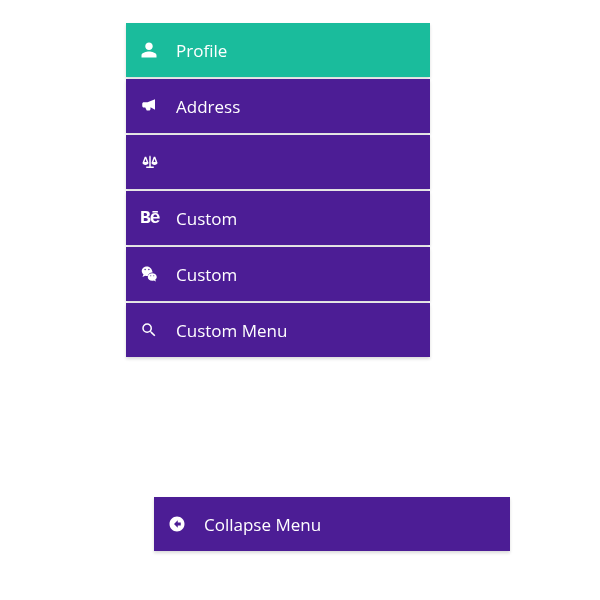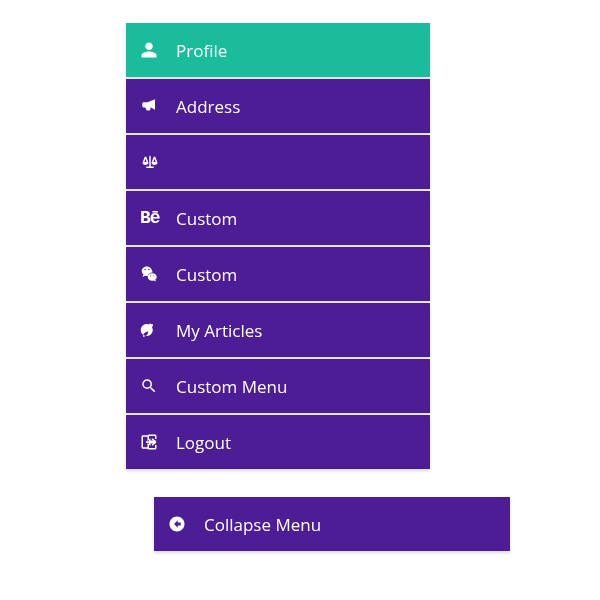--- a/index.html
+++ b/index.html
@@ -98,47 +98,30 @@
 
   <div class="menu-item">
     <span class="icon">
       <svg width="20" height="18" viewBox="0 0 24 24">
           <path d="M8 2C4.13 2 1 4.69 1 8c0 1.76.89 3.35 2.3 4.45L2 16l3.5-1.75c.78.23 1.62.35 2.5.35.34 0 .67-.02 1-.06C9.67 12.08 12.08 10 15 10c.17 0 .33 0 .5.02C14.87 5.5 11.8 2 8 2zm-2.5 5c-.55 0-1-.45-1-1s.45-1 1-1 1 .45 1 1-.45 1-1 1zm5 0c-.55 0-1-.45-1-1s.45-1 1-1 1 .45 1 1-.45 1-1 1zM15 11c-3.31 0-6 2.24-6 5s2.69 5 6 5c.74 0 1.45-.11 2.1-.31L20 22l-1-2.5c1.23-.92 2-2.21 2-3.5 0-2.76-2.69-5-6-5zm-2 4c-.41 0-.75-.34-.75-.75s.34-.75.75-.75.75.34.75.75-.34.75-.75.75zm4 0c-.41 0-.75-.34-.75-.75s.34-.75.75-.75.75.34.75.75-.34.75-.75.75z"></path>
         </svg>
     </span>
     <span class="label">Custom</span>
   </div>
 
-  <div class="menu-item">
-    <span class="icon">
-      <svg width="18" height="18" viewBox="0 0 24 24">
-          <path d="M11 14c0 3.87-3.13 7-7 7 0-3.87 3.13-7 7-7zm2.5-11L12 4.5 13.5 6 15 4.5 13.5 3zm3 1l-1 1 1 1 1-1-1-1zM9 4C4.58 4 1 7.58 1 12s3.58 8 8 8 8-3.58 8-8c0-1.46-.39-2.82-1.07-4l1.57-1.57-2.93-2.93L13 5.07C11.82 4.39 10.46 4 9 4z"></path>
-        </svg>
-    </span>
-    <span class="label">My Articles</span>
-  </div>
 
   <div class="menu-item">
     <span class="icon">
       <svg width="18" height="18" viewBox="0 0 24 24">
           <path d="M15.5 14h-.79l-.28-.27A6.47 6.47 0 0016 9.5 6.5 6.5 0 109.5 16c1.61 0 3.09-.59 4.23-1.57l.27.28v.79l5 4.99L20.49 19l-4.99-5zM9.5 14C7.01 14 5 11.99 5 9.5S7.01 5 9.5 5 14 7.01 14 9.5 11.99 14 9.5 14z"></path>
         </svg>
     </span>
     <span class="label">Custom Menu</span>
   </div>
 
-  <div class="menu-item">
-    <span class="icon">
-      <svg width="18" height="18" viewBox="0 0 24 24">
-          <path d="M10 17v-3H3v-4h7V7l5 5-5 5zm2-15H4c-1.1 0-2 .9-2 2v4h2V4h8v16H4v-4H2v4c0 1.1.9 2 2 2h8c1.1 0 2-.9 2-2V4c0-1.1-.9-2-2-2z" transform="scale(-1,1) translate(-24,0)"></path>
-          <path d="M17 7l-1.41 1.41L18.17 11H8v2h10.17l-2.58 2.59L17 17l5-5-5-5zM4 5h8V3H4c-1.1 0-2 .9-2 2v14c0 1.1.9 2 2 2h8v-2H4V5z"></path>
-        </svg>
-    </span>
-    <span class="label">Logout</span>
-  </div>
 
 </div>
 
 <div class="collapse-container">
   <div class="menu-item">
     <span class="icon">
       <svg width="18" height="18" viewBox="0 0 24 24">
           <path d="M12 2C6.48 2 2 6.48 2 12s4.48 10 10 10 10-4.48 10-10S17.52 2 12 2zm1 15l-5-5 5-5v3h4v4h-4v3z"></path>
         </svg>
     </span>

